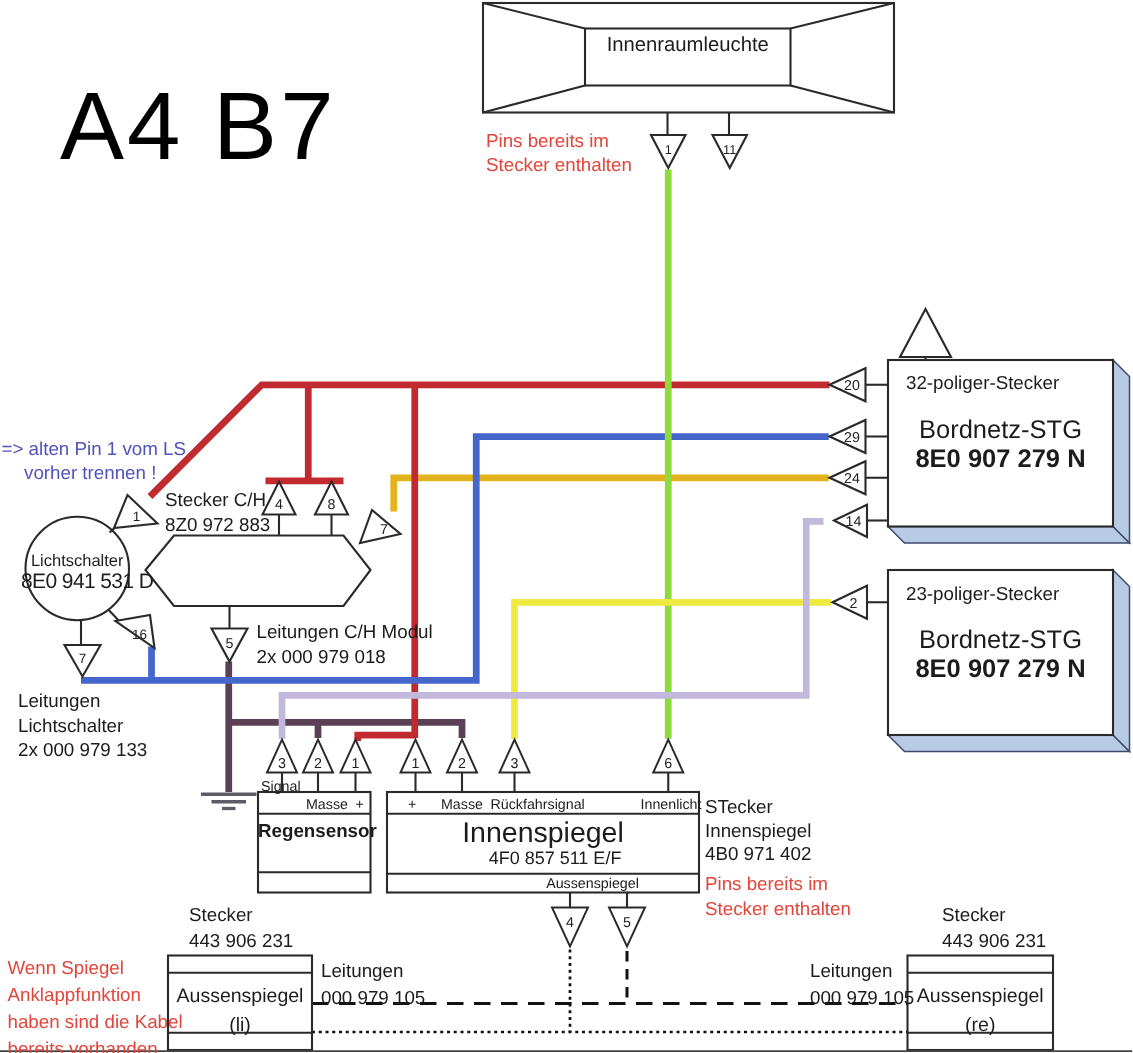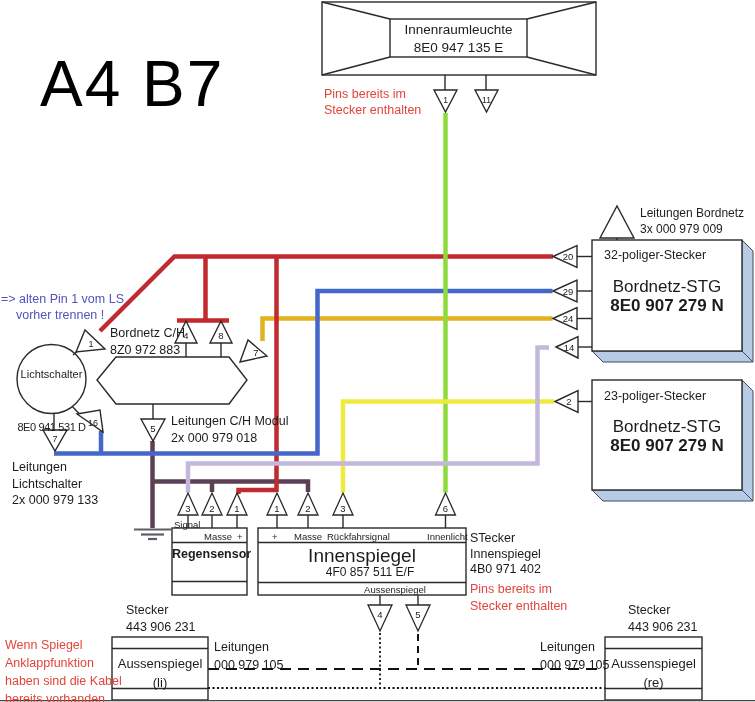--- a/index.html
+++ b/index.html
@@ -167,49 +167,44 @@
 
 <div class="lbl big-title" style="left:40px;top:52px;">A4 B7</div>
 
 <div class="lbl red" style="left:324px;top:86px;line-height:16px;">
   <span>Pins bereits im</span>
   <span>Stecker enthalten</span>
 </div>
 
 <div class="lbl center" style="left:390px;top:21px;width:137px;font-size:13.5px;line-height:18px;">
   <span>Innenraumleuchte</span>
-  <span>8E0 947 135 E</span>
-</div>
-
-<div class="lbl" style="left:640px;top:205px;font-size:12px;line-height:16px;">
-  <span>Leitungen Bordnetz</span>
-  <span>3x 000 979 009</span>
-</div>
+</div>
+
 
 <div class="lbl" style="left:604px;top:247px;">32-poliger-Stecker</div>
 <div class="lbl center box-title" style="left:592px;top:276px;width:150px;">Bordnetz-STG</div>
 <div class="lbl center box-part" style="left:592px;top:295px;width:150px;">8E0 907 279 N</div>
 
 <div class="lbl" style="left:604px;top:388px;">23-poliger-Stecker</div>
 <div class="lbl center box-title" style="left:592px;top:416px;width:150px;">Bordnetz-STG</div>
 <div class="lbl center box-part" style="left:592px;top:435px;width:150px;">8E0 907 279 N</div>
 
 <div class="lbl blue-note" style="left:1px;top:292px;line-height:15.5px;">
   <span>=&gt; alten Pin 1 vom LS</span>
   <span style="margin-left:15px;">vorher trennen !</span>
 </div>
 
 <div class="lbl" style="left:110px;top:325px;line-height:16.5px;">
-  <span>Bordnetz C/H</span>
+  <span>Stecker C/H</span>
   <span>8Z0 972 883</span>
 </div>
 
 <div class="lbl center" style="left:14px;top:368px;width:75px;line-height:12.5px;">
   <span style="font-size:11px;">Lichtschalter</span>
-  <span style="font-size:11px;letter-spacing:-0.4px;margin-top:40px;">8E0 941 531 D</span>
+  <span style="font-size:14px;letter-spacing:-0.4px;">8E0 941 531 D</span>
 </div>
 
 
 <div class="lbl" style="left:171px;top:413px;line-height:16.5px;">
   <span>Leitungen C/H Modul</span>
   <span>2x 000 979 018</span>
 </div>
 
 <div class="lbl" style="left:12px;top:459px;line-height:16.5px;">
   <span>Leitungen</span>

